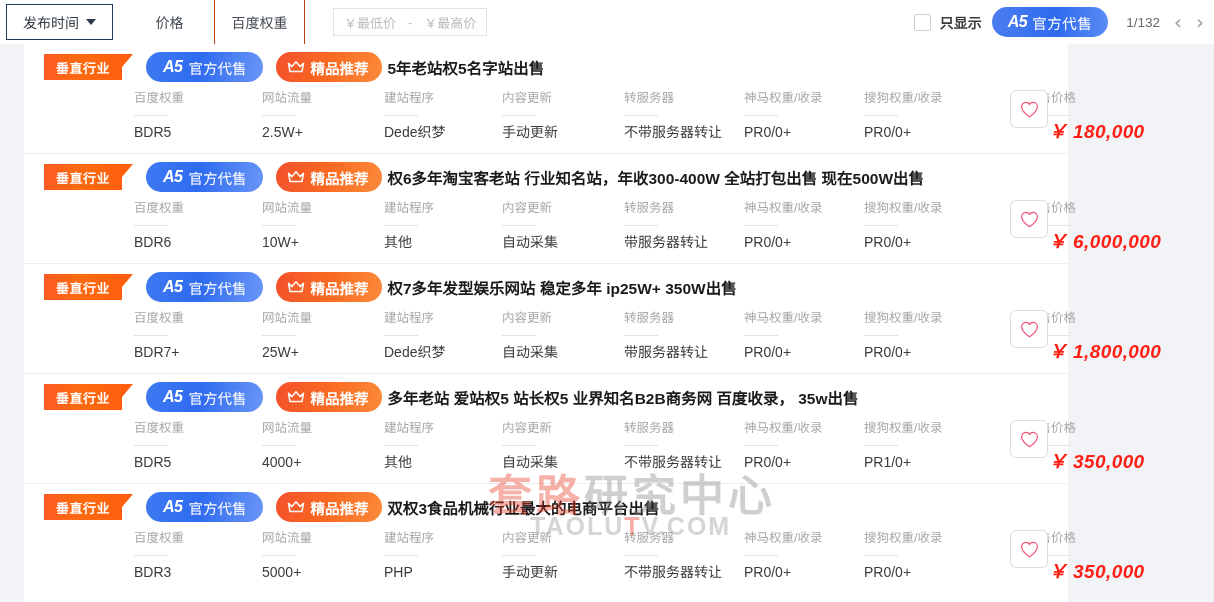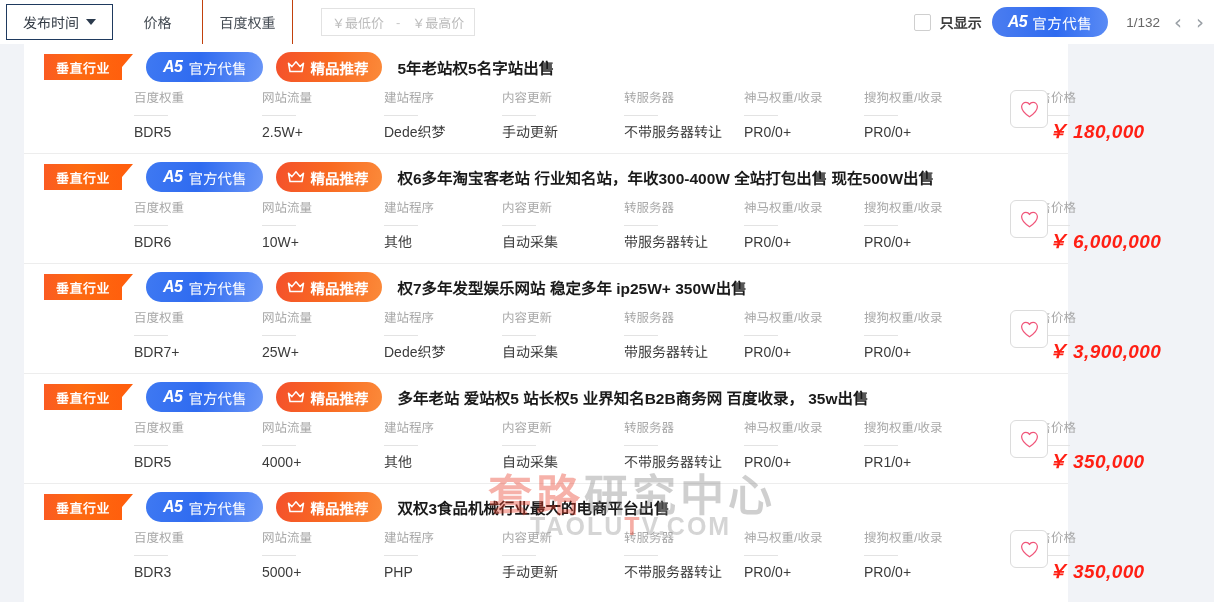--- a/index.html
+++ b/index.html
@@ -25,21 +25,21 @@
   .filter-tab {
     position: relative;
     display: flex; align-items: center; justify-content: center;
     min-width: 90px; padding: 0 16px;
     font-size: 14px; color: #444b53;
     cursor: pointer; background: #fff;
     border-right: 1px solid #e8e8e8;
   }
   .filter-tab.active {
     border: 1.5px solid #1f3a5f;
-    margin: 4px 0 4px 6px;
+    margin: 4px 12px 4px 6px;
     height: 36px; align-self: center;
     min-width: 96px;
     color: #333b45;
   }
   .filter-tab .caret {
     display: inline-block; margin-left: 7px;
     width: 0; height: 0;
     border-left: 5px solid transparent;
     border-right: 5px solid transparent;
     border-top: 6px solid #2b3a4d;
@@ -140,21 +140,21 @@
     display: inline-flex; align-items: center; gap: 5px;
     height: 30px; padding: 0 14px 0 11px;
     border-radius: 16px;
     background: linear-gradient(100deg,#f4512c 0%,#f96a21 50%,#fb8a3a 100%);
     color: #fff; font-size: 14.5px; font-weight: bold; white-space: nowrap;
     cursor: pointer;
   }
   .crown { width: 18px; height: 14px; display: block; }
 
   .row-title {
-    margin-left: 15px;
+    margin-left: 5px;
     font-size: 15.5px; font-weight: bold; color: #1a1a1a;
     white-space: nowrap; cursor: pointer;
   }
 
   
   .specs {
     position: absolute; left: 0; top: 46px; right: 0;
     height: 64px;
   }
   .spec {
@@ -426,21 +426,21 @@
             <div class="v">PR0/0+</div>
           </div>
           <div class="spec" style="left:840px">
             <div class="k">搜狗权重/收录</div>
             <div class="rule"></div>
             <div class="v">PR0/0+</div>
           </div>
           <div class="spec price" style="left:980px">
             <div class="k" style="padding-left:22px">出售价格</div>
             <div class="rule"></div>
-            <div class="v">￥ 3,900,000</div>
+            <div class="v">￥ 1,800,000</div>
           </div>
           <span class="fav-btn">
             <svg class="heart" viewBox="0 0 24 22">
               <path d="M12 20.5 C12 20.5 1.8 13.8 1.8 7.6 C1.8 4.2 4.4 1.8 7.4 1.8 C9.6 1.8 11.2 3.1 12 4.6 C12.8 3.1 14.4 1.8 16.6 1.8 C19.6 1.8 22.2 4.2 22.2 7.6 C22.2 13.8 12 20.5 12 20.5 Z" fill="none" stroke="#f0567a" stroke-width="1.6" stroke-linejoin="round"></path>
             </svg>
           </span>
         </div>
       </div>
       <div class="row">
         <div class="row-head">

